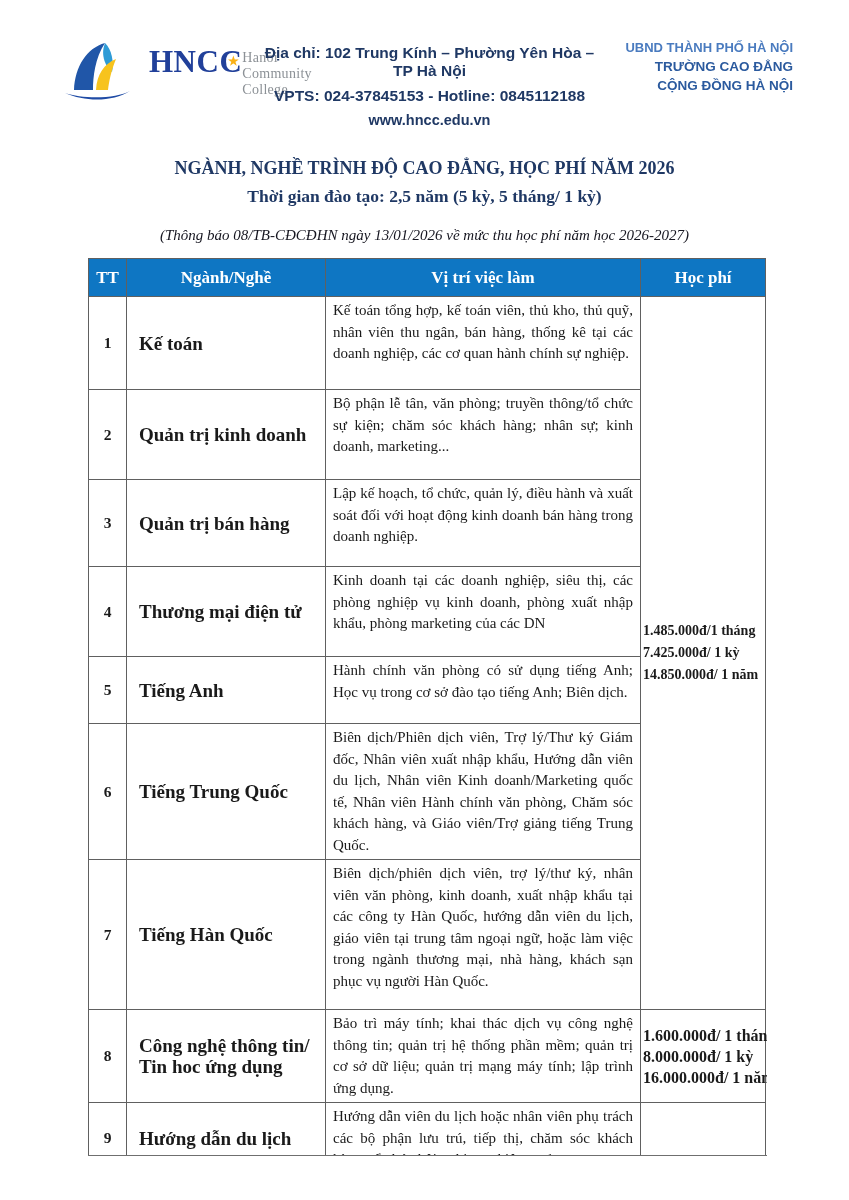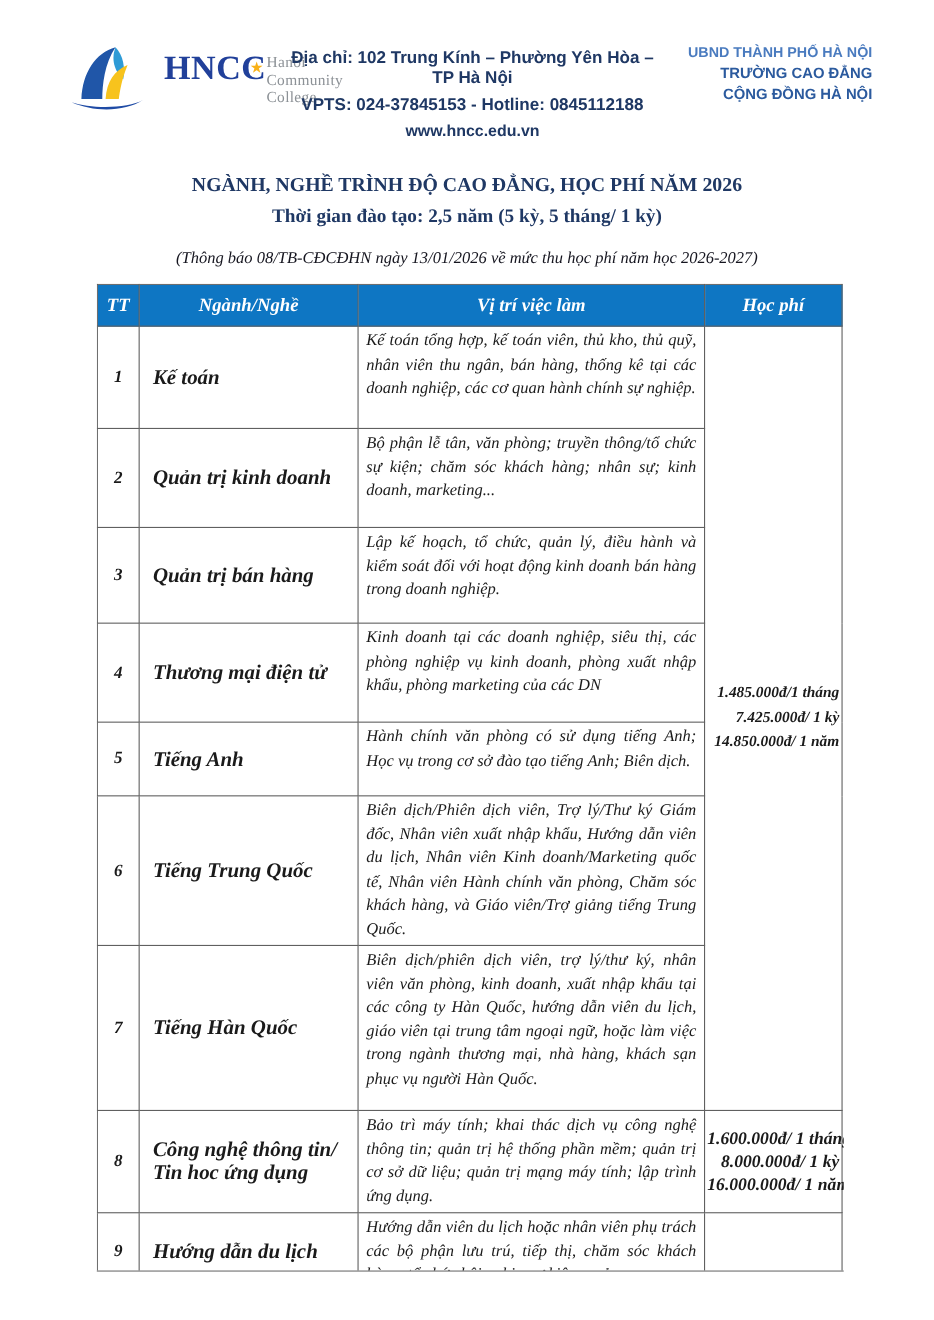--- a/index.html
+++ b/index.html
@@ -46,39 +46,38 @@
     font-style:italic;font-size:15px;
   }
   
   .table-clip{
     position:absolute;left:88px;top:258px;width:679px;height:897px;
     overflow:hidden;border-bottom:1.5px solid #6f6f6f;
   }
   table.fees{
     border-collapse:collapse;table-layout:fixed;width:677px;
     font-size:15px;
-    font-style:italic;
   }
   table.fees td,table.fees th{border:1px solid #606060;}
   th.hc{
     background:#0E76C3;color:#ffffff;font-weight:700;font-size:17px;
     height:35px;text-align:center;font-family:"Liberation Serif","DejaVu Serif",serif;
   }
   col.c-tt{width:38px;}col.c-major{width:199px;}col.c-jobs{width:315px;}col.c-fee{width:125px;}
   td.tt{text-align:center;vertical-align:middle;font-weight:700;font-size:15.5px;}
   td.nganh{
     vertical-align:middle;font-weight:700;font-size:19px;
     padding:2px 6px 2px 12px;white-space:pre-line;line-height:21px;
   }
   td.vitri{
     vertical-align:top;text-align:justify;padding:3px 7px;
     line-height:21.5px;
   }
   td.fee{
-    vertical-align:middle;text-align:right;font-weight:700;
+    vertical-align:middle;text-align:left;font-weight:700;
     font-size:14px;line-height:22px;white-space:pre-line;padding:2px;margin-left:29px;
   }
   td.fee8{white-space:pre;font-size:16px;line-height:21px;}
   tr.r1{height:93px;}tr.r2{height:90px;}tr.r3{height:87px;}
   tr.r4{height:90px;}tr.r5{height:67px;}tr.r6{height:126px;}
   tr.r7{height:150px;}tr.r8{height:92px;}tr.r9{height:70px;}
 </style>
 </head>
 <body>
 
@@ -140,21 +139,21 @@
 14.850.000đ/ 1 năm</td>
       </tr>
       <tr class="r2">
         <td class="tt">2</td>
         <td class="nganh">Quản trị kinh doanh</td>
         <td class="vitri">Bộ phận lễ tân, văn phòng; truyền thông/tổ chức sự kiện; chăm sóc khách hàng; nhân sự; kinh doanh, marketing...</td>
       </tr>
       <tr class="r3">
         <td class="tt">3</td>
         <td class="nganh">Quản trị bán hàng</td>
-        <td class="vitri">Lập kế hoạch, tổ chức, quản lý, điều hành và kiểm soát đối với hoạt động kinh doanh bán hàng trong doanh nghiệp.</td>
+        <td class="vitri">Lập kế hoạch, tổ chức, quản lý, điều hành và xuất soát đối với hoạt động kinh doanh bán hàng trong doanh nghiệp.</td>
       </tr>
       <tr class="r4">
         <td class="tt">4</td>
         <td class="nganh">Thương mại điện tử</td>
         <td class="vitri">Kinh doanh tại các doanh nghiệp, siêu thị, các phòng nghiệp vụ kinh doanh, phòng xuất nhập khẩu, phòng marketing của các DN</td>
       </tr>
       <tr class="r5">
         <td class="tt">5</td>
         <td class="nganh">Tiếng Anh</td>
         <td class="vitri">Hành chính văn phòng có sử dụng tiếng Anh; Học vụ trong cơ sở đào tạo tiếng Anh; Biên dịch.</td>

